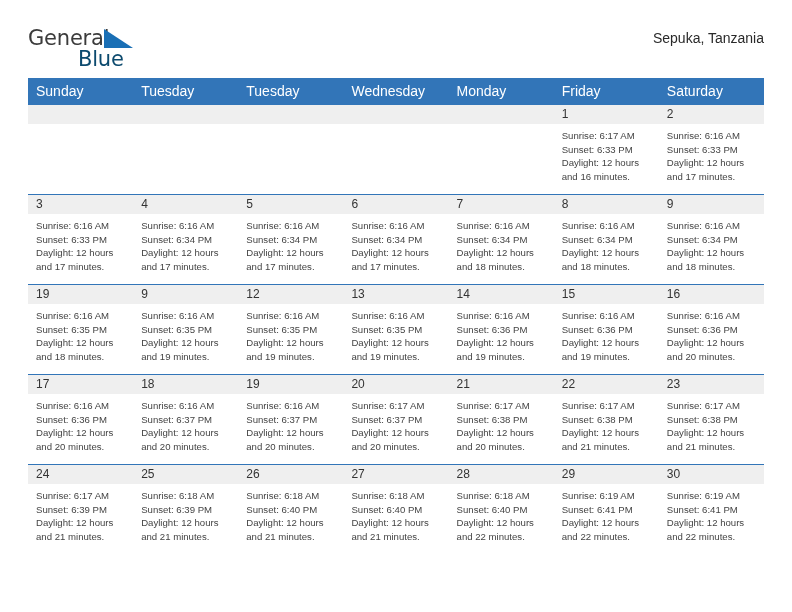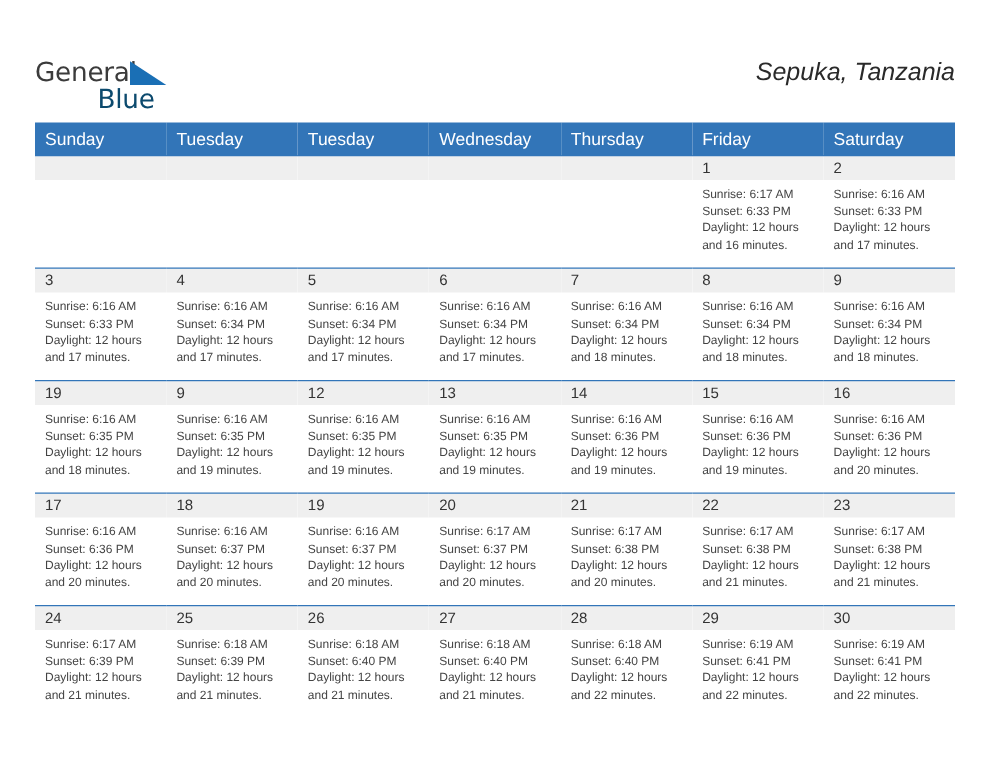--- a/index.html
+++ b/index.html
@@ -24,21 +24,20 @@
   }
 
   
   .topbar {
     display: flex;
     align-items: flex-start;
     justify-content: space-between;
     height: 74px;
     padding-top: 24px;
     box-sizing: border-box;
-    margin-top: 20px;
   }
 
   .brand {
     position: relative;
     width: 112px;
     height: 48px;
     flex: 0 0 auto;
   }
   .brand-general {
     position: absolute;
@@ -74,26 +73,25 @@
     padding-top: 0px;
   }
   .cal-title {
     font-size: 27px;
     font-weight: normal;
     color: #1c1c1c;
     line-height: 32px;
     letter-spacing: 0.1px;
   }
   .cal-subtitle {
-    font-size: 20px;
+    font-size: 14px;
     font-weight: normal;
     color: #2a2a2a;
     line-height: 22px;
     margin-top: 3px;
-    font-style: italic;
   }
 
   
   table.calendar {
     width: 736px;
     border-collapse: collapse;
     table-layout: fixed;
     margin-top: 4px;
   }
 
@@ -159,21 +157,21 @@
 
   </div>
 
   <table class="calendar">
     <thead>
       <tr>
         <th>Sunday</th>
         <th>Tuesday</th>
         <th>Tuesday</th>
         <th>Wednesday</th>
-        <th>Thursday</th>
+        <th>Monday</th>
         <th>Friday</th>
         <th>Saturday</th>
       </tr>
     </thead>
     <tbody id="calendar-body">
         <tr>
           <td class="cell-empty">
             <div class="daynum-band"></div>
           </td>
           <td class="cell-empty">

